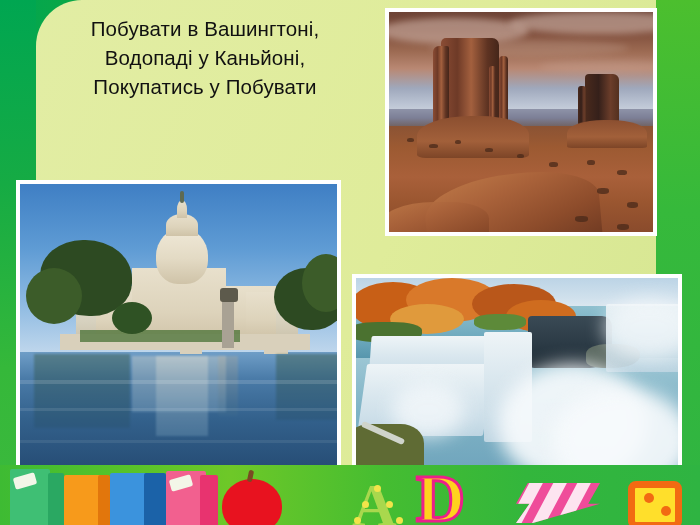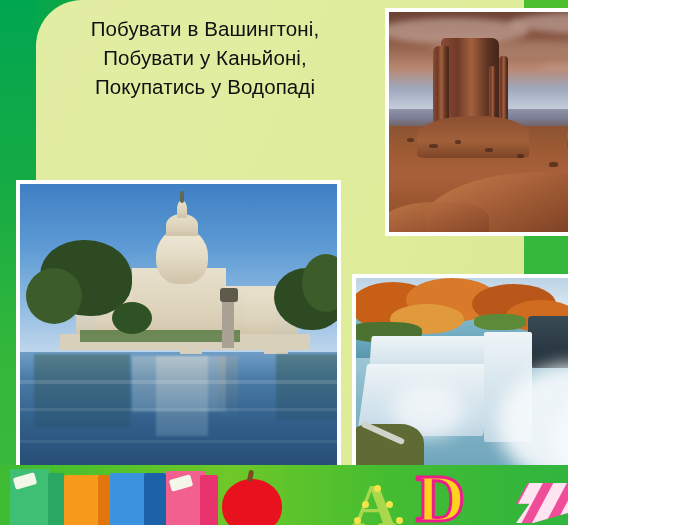--- a/index.html
+++ b/index.html
@@ -2,21 +2,21 @@
 <html><head>
 <meta charset="utf-8">
 <style>
   html,body{margin:0;padding:0;}
   body{
     width:700px;height:525px;overflow:hidden;
     font-family:"Liberation Sans","DejaVu Sans",sans-serif;
     background:#ffffff;
   }
   .slide{
-    position:relative;width:568px;height:525px;overflow:hidden;
+    position:relative;width:700px;height:525px;overflow:hidden;
     background:linear-gradient(100deg,#00a651 0%,#12a83f 16%,#56c026 40%,#8ccd12 62%,#a0d300 78%,#7cc623 100%);
   }
   
   .band-left{position:absolute;left:0;top:0;width:36px;height:525px;
     background:linear-gradient(180deg,#00a651 0%,#16ab44 35%,#35b83a 70%,#3cb93d 100%);}
   .band-right{position:absolute;right:0;top:0;width:44px;height:525px;
     background:linear-gradient(180deg,#4cbf2e 0%,#36b93b 40%,#2fb442 100%);}
   .band-bottom{position:absolute;left:0;bottom:0;width:700px;height:60px;
     background:linear-gradient(90deg,#3ebb33 0%,#57c32a 18%,#6ec828 33%,#45bd31 55%,#33b63c 75%,#2fb442 100%);}
   .panel-fade{
@@ -102,22 +102,22 @@
 <body>
 
 <div class="slide">
 
   <div class="band-left"></div>
   <div class="panel-fade"></div>
   <div class="band-right"></div>
 
   <div class="verse">
     <div>Побувати в Вашингтоні,</div>
-    <div>Побувати у Каньйоні,</div>
-    <div>Покупатись у Водопаді</div>
+    <div>Водопаді у Каньйоні,</div>
+    <div>Покупатись у Побувати</div>
   </div>
 
   <div class="photo p-canyon">
     <div class="ph">
       <div class="mv-sky"></div>
       <div class="mv-cloud" style="left:-10px;top:6px;width:150px;height:26px;"></div>
       <div class="mv-cloud" style="left:120px;top:0px;width:180px;height:22px;"></div>
       <div class="mv-cloud" style="left:40px;top:28px;width:200px;height:16px;opacity:.4;"></div>
       <div class="mv-cloud" style="left:150px;top:48px;width:130px;height:12px;opacity:.35;"></div>
       <div class="mv-far"></div>

